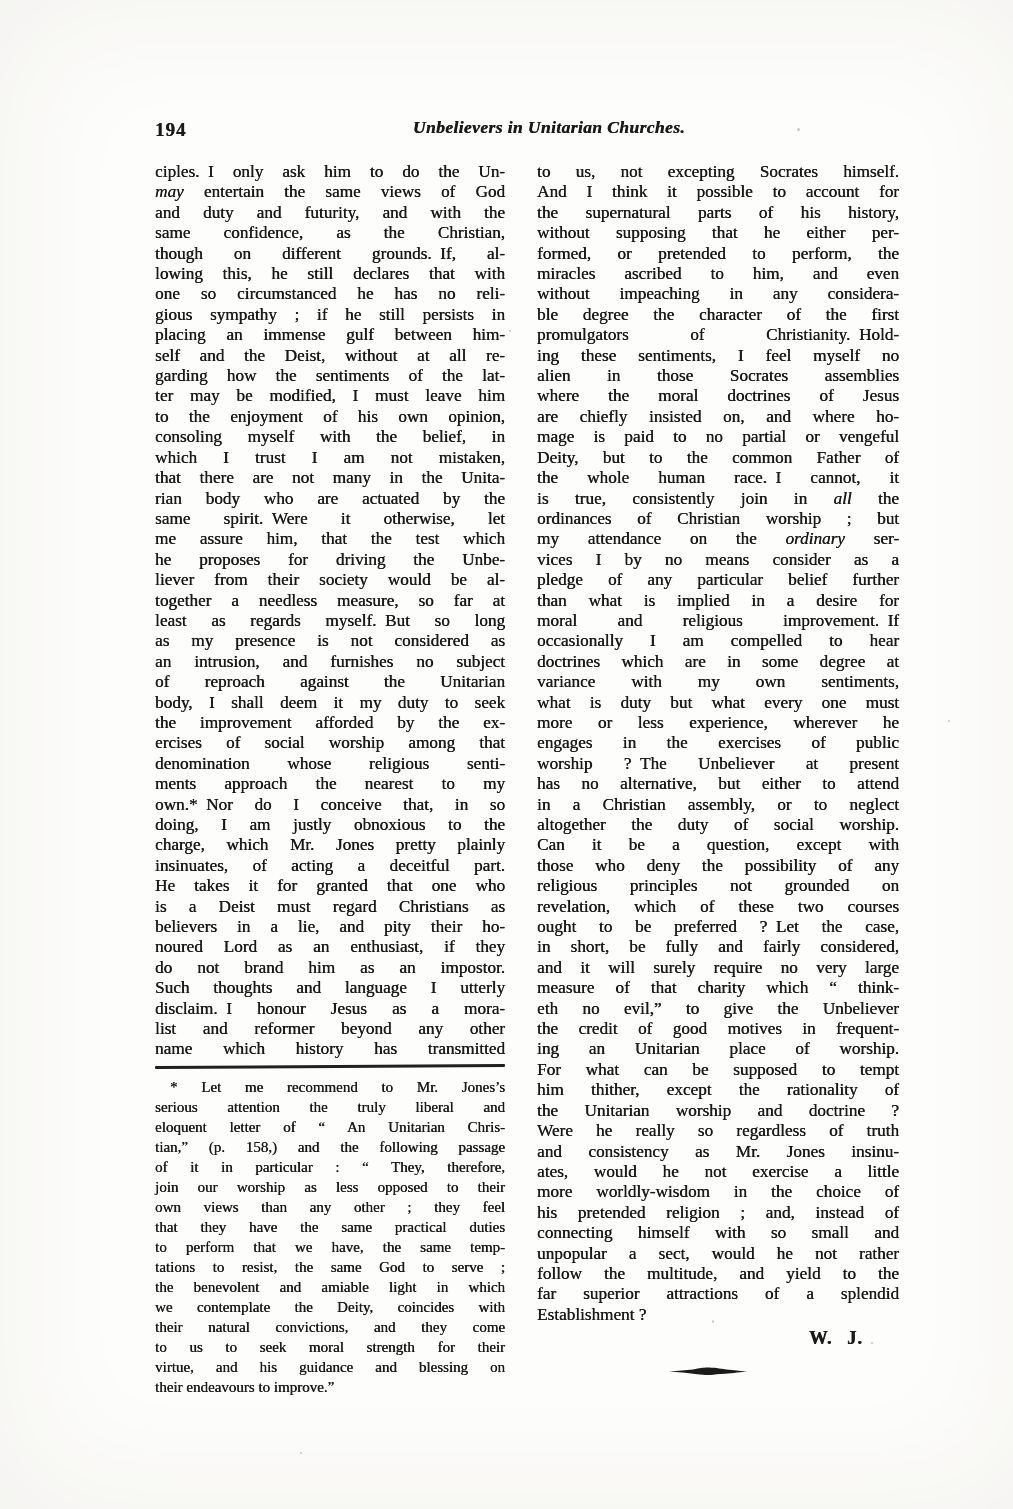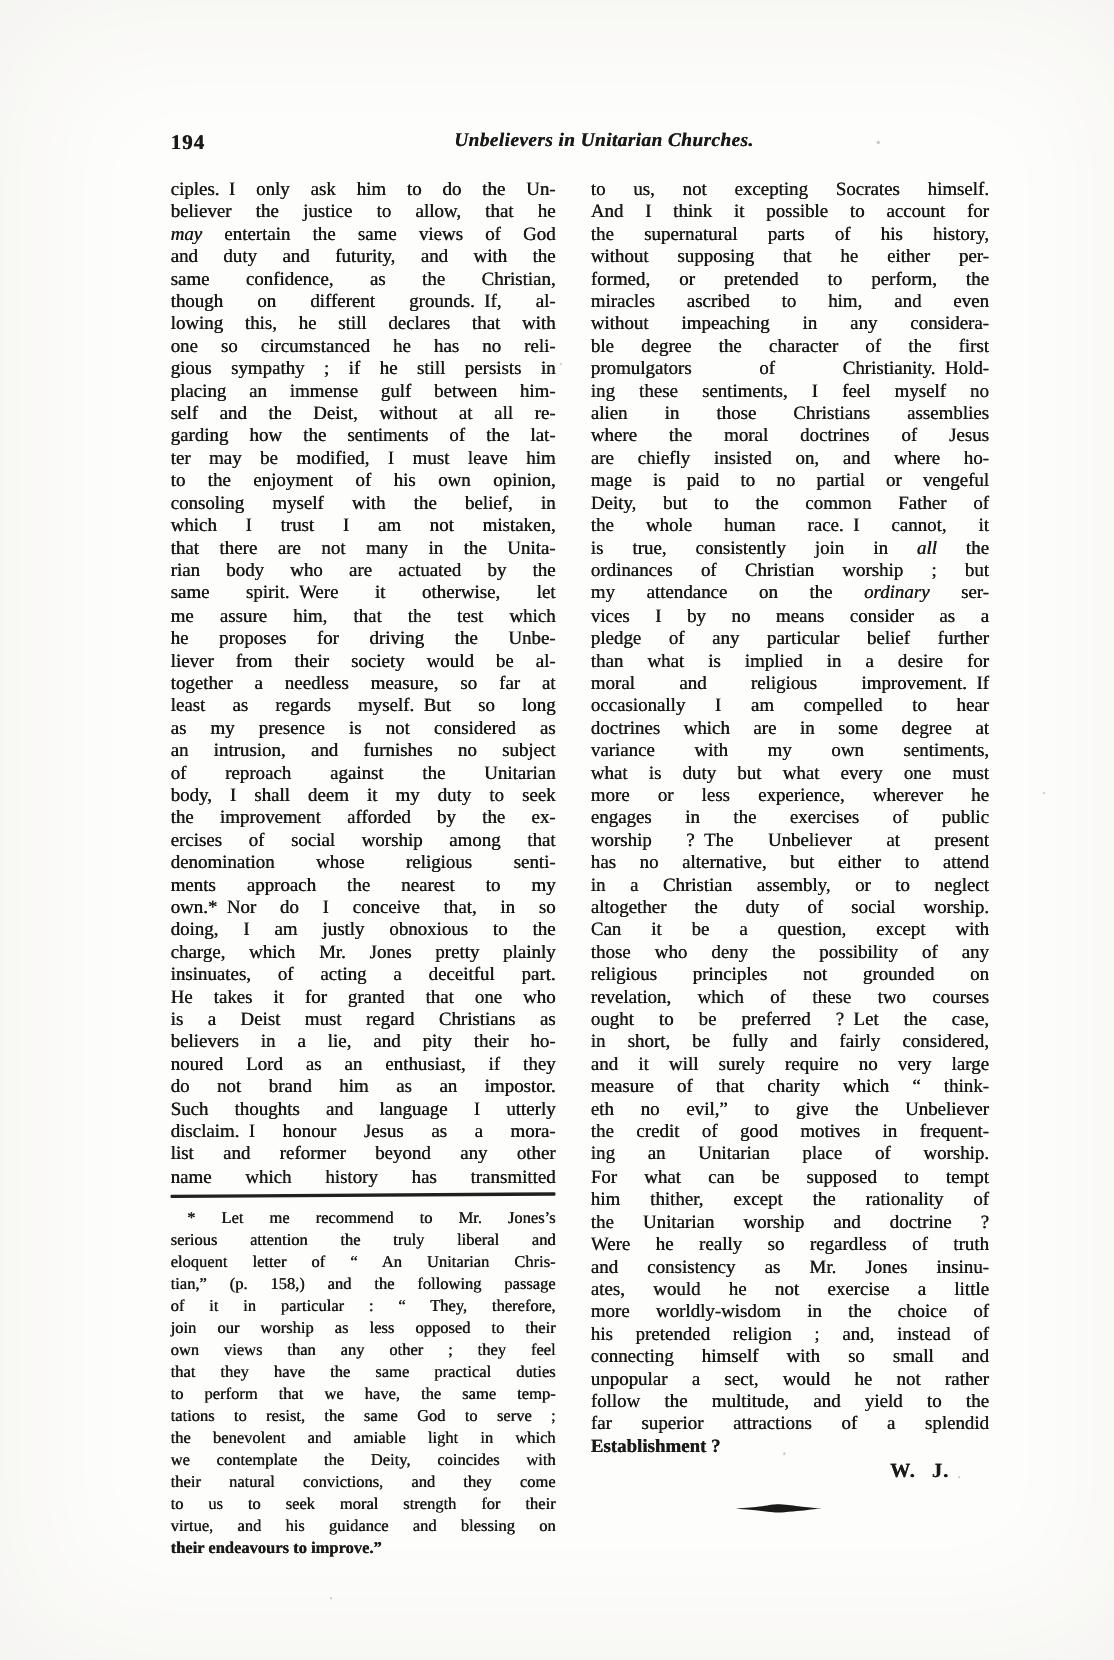--- a/index.html
+++ b/index.html
@@ -36,21 +36,21 @@
   .col-left  { width: 350px; }
   .col-right { width: 362px; }
 
   .block { font-size: 17.2px; line-height: 20.4px; }
   .line {
     text-align: justify;
     text-align-last: justify;
     white-space: normal;
   }
   
-  .block:not(.cont) .line:last-child { text-align-last: left; font-weight: bold; }
+  .block:not(.cont) .line:last-child { text-align-last: left; }
   .line i { font-style: italic; }
 
   .fn-rule {
     margin: 5px 0 10px 0;
     height: 2.5px; width: 100%;
     background: #21201d;
     transform: rotate(-0.35deg);
     border-radius: 1px;
   }
   .footnote { font-size: 15px; line-height: 20px; }
@@ -80,21 +80,20 @@
   <div class="header">
     <span class="page-number">194</span>
     <span class="running-title">Unbelievers in Unitarian Churches.</span>
   </div>
 
   <div class="columns">
 
     <div class="col-left">
       <div class="block cont">
           <div class="line">ciples. I only ask him to do the Un-</div>
-          <div class="line">believer the justice to allow, that he</div>
           <div class="line"><i>may</i> entertain the same views of God</div>
           <div class="line">and duty and futurity, and with the</div>
           <div class="line">same confidence, as the Christian,</div>
           <div class="line">though on different grounds. If, al-</div>
           <div class="line">lowing this, he still declares that with</div>
           <div class="line">one so circumstanced he has no reli-</div>
           <div class="line">gious sympathy ; if he still persists in</div>
           <div class="line">placing an immense gulf between him-</div>
           <div class="line">self and the Deist, without at all re-</div>
           <div class="line">garding how the sentiments of the lat-</div>
@@ -158,21 +157,21 @@
           <div class="line">to us, not excepting Socrates himself.</div>
           <div class="line">And I think it possible to account for</div>
           <div class="line">the supernatural parts of his history,</div>
           <div class="line">without supposing that he either per-</div>
           <div class="line">formed, or pretended to perform, the</div>
           <div class="line">miracles ascribed to him, and even</div>
           <div class="line">without impeaching in any considera-</div>
           <div class="line">ble degree the character of the first</div>
           <div class="line">promulgators of Christianity. Hold-</div>
           <div class="line">ing these sentiments, I feel myself no</div>
-          <div class="line">alien in those Christians assemblies</div>
+          <div class="line">alien in those Socrates assemblies</div>
           <div class="line">where the moral doctrines of Jesus</div>
           <div class="line">are chiefly insisted on, and where ho-</div>
           <div class="line">mage is paid to no partial or vengeful</div>
           <div class="line">Deity, but to the common Father of</div>
           <div class="line">the whole human race. I cannot, it</div>
           <div class="line">is true, consistently join in <i>all</i> the</div>
           <div class="line">ordinances of Christian worship ; but</div>
           <div class="line">my attendance on the <i>ordinary</i> ser-</div>
           <div class="line">vices I by no means consider as a</div>
           <div class="line">pledge of any particular belief further</div>

